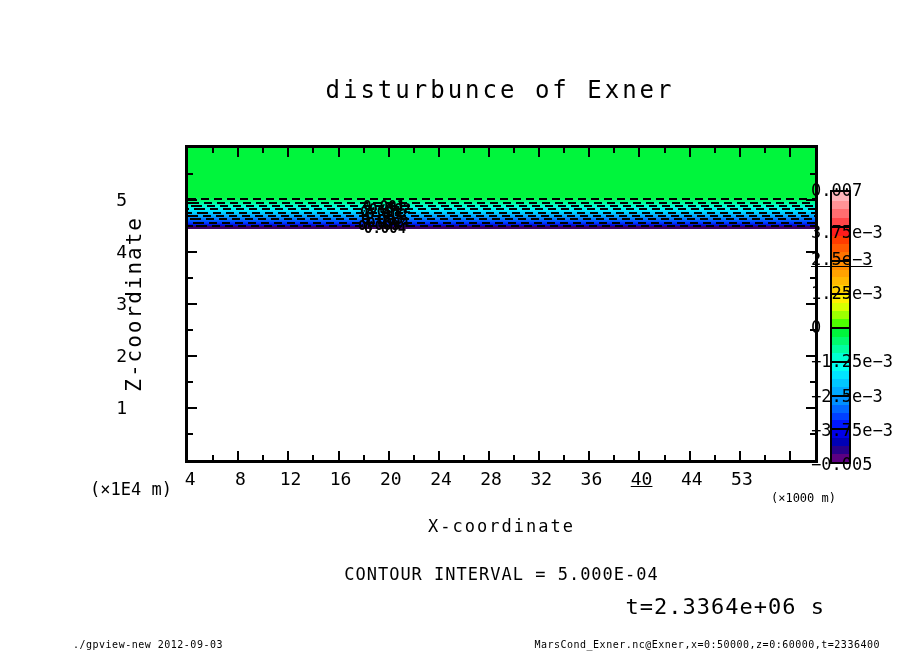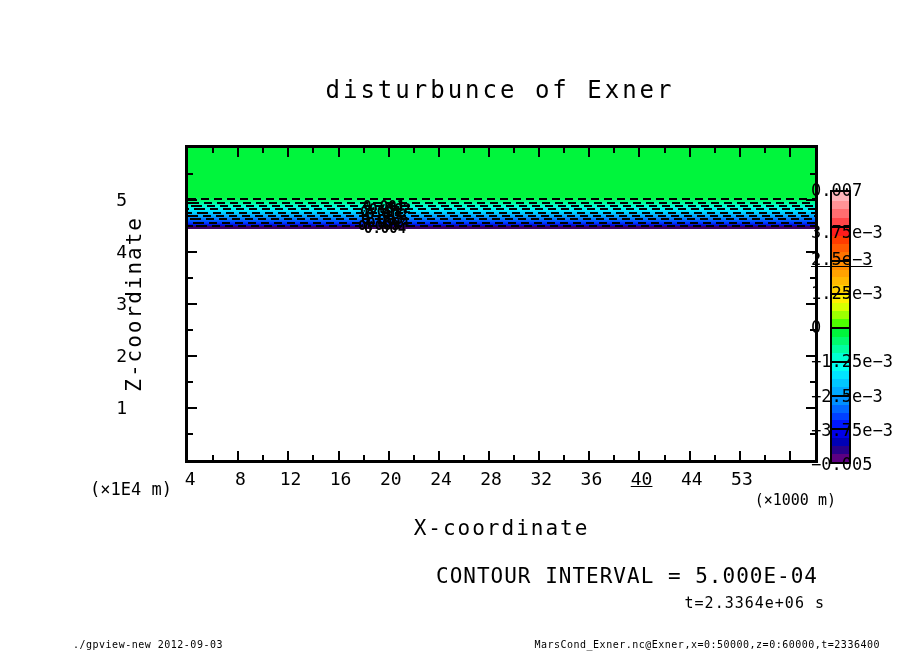--- a/index.html
+++ b/index.html
@@ -11,24 +11,24 @@
              box-sizing:border-box;background:#fff;}
   #plot-area .tick{position:absolute;background:#000;}
   #plot-area .fill{position:absolute;left:0;width:627px;}
   #plot-area .cline{position:absolute;left:0;width:627px;height:2px;
       background-image:repeating-linear-gradient(to right,#000 0,#000 8px,transparent 8px,transparent 13px);}
   .xlabel{position:absolute;width:44px;text-align:center;font-size:18px;top:468px;}
   .ylabel{position:absolute;width:34px;text-align:right;font-size:18px;height:20px;line-height:20px;}
   #y-axis-title{left:71px;top:145px;height:318px;width:30px;display:flex;align-items:center;justify-content:center;}
   #y-axis-title span{writing-mode:vertical-rl;transform:rotate(180deg);font-size:21px;letter-spacing:2px;white-space:nowrap;}
   #y-unit-label{left:42px;top:479px;font-size:17px;}
-  #x-unit-label{left:660px;top:491px;width:128px;text-align:right;font-size:15px;}
-  #x-axis-title{left:137px;top:516px;width:633px;text-align:center;font-size:21px;letter-spacing:2px;}
-  #contour-interval-label{left:137px;top:564px;width:633px;text-align:right;font-size:21px;letter-spacing:1px;}
-  #time-label{left:500px;top:594px;width:277px;text-align:right;font-size:15px;letter-spacing:1px;}
+  #x-unit-label{left:660px;top:491px;width:128px;text-align:right;font-size:12px;}
+  #x-axis-title{left:137px;top:516px;width:633px;text-align:center;font-size:17px;letter-spacing:2px;}
+  #contour-interval-label{left:137px;top:564px;width:633px;text-align:center;font-size:17px;letter-spacing:1px;}
+  #time-label{left:500px;top:594px;width:277px;text-align:right;font-size:22px;letter-spacing:1px;}
   #colorbar{left:782px;top:190px;width:21px;height:274px;border:2px solid #000;box-sizing:border-box;}
   #colorbar .seg{width:100%;}
   .cbar-label{position:absolute;left:811px;height:20px;line-height:20px;font-size:17px;white-space:nowrap;}
   .contour-label{position:absolute;font-size:14px;font-weight:bold;letter-spacing:0px;}
   .footer{top:639px;font-size:10px;letter-spacing:0.5px;}
   #footer-left{left:25px;}
   #footer-right{right:24px;text-align:center;}
 </style>
 </head>
 <body>

